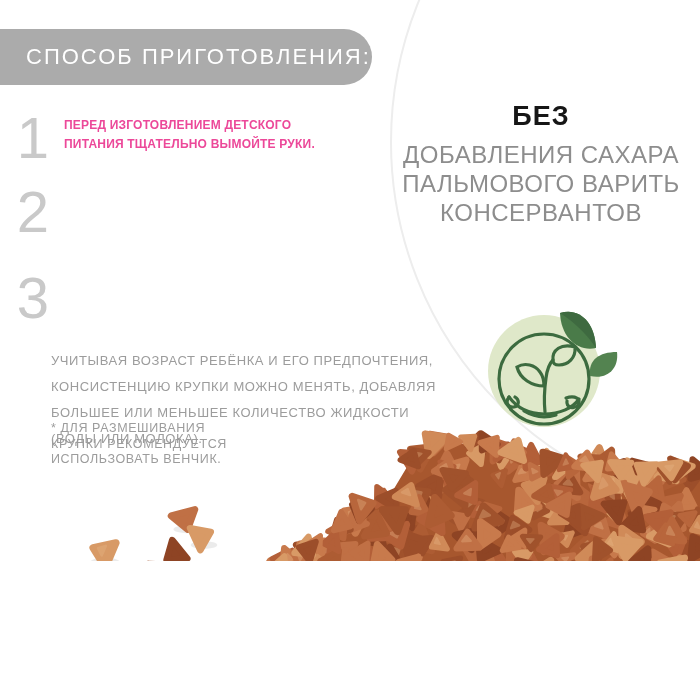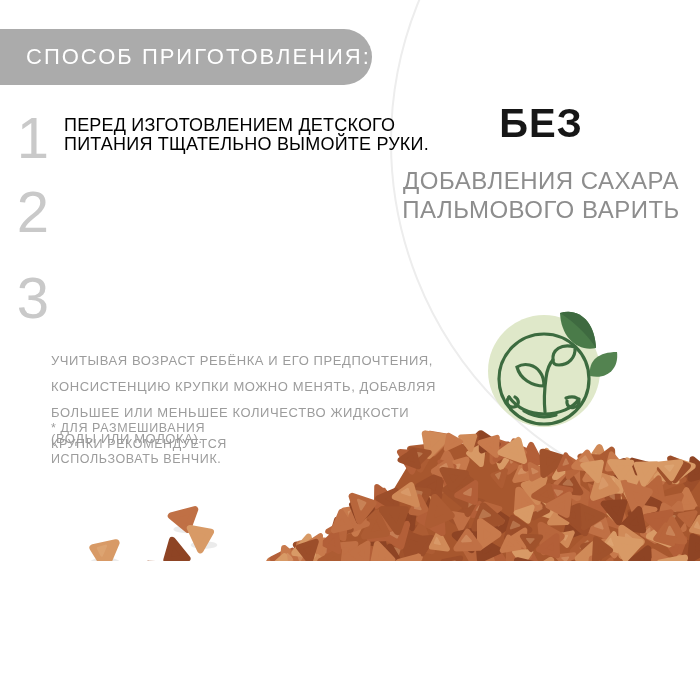--- a/index.html
+++ b/index.html
@@ -6,34 +6,34 @@
   html,body{margin:0;padding:0;background:#fff;}
   .stage{position:relative;width:700px;height:561px;background:#ffffff;overflow:hidden;
          font-family:"Liberation Sans",sans-serif;padding-left:21px;}
   .arc{position:absolute;left:390px;top:-230px;width:740px;height:740px;
        border:2px solid #ededed;border-radius:50%;z-index:0;}
   .prep-banner{position:absolute;left:0;top:29px;width:372px;height:56px;background:#ababab;
        border-radius:0 28px 28px 0;display:flex;align-items:center;padding-left:26px;
        box-sizing:border-box;color:#ffffff;font-size:22px;letter-spacing:2px;z-index:2;white-space:nowrap;}
   .step{position:absolute;left:12px;display:flex;z-index:2;}
   .step .num{font-size:58px;line-height:0.95;color:#c9c9c9;width:42px;text-align:center;flex:none;}
-  .step .txt{margin-left:10px;padding-top:6px;font-size:18px;line-height:19px;color:#000000;
-       letter-spacing:0.2px;}
+  .step .txt{margin-left:10px;padding-top:6px;font-size:12px;line-height:19px;color:#ec4899;
+       letter-spacing:0.2px;font-weight:bold;}
   #step1{top:110px}
   #step2{top:184px}
   #step3{top:270px}
   .para{position:absolute;left:51px;color:#9c9c9c;letter-spacing:0.6px;z-index:2;}
   #consistency{top:348px;font-size:13px;line-height:26px;}
   #whisk{top:421px;font-size:12.5px;line-height:15.5px;}
   .claims{position:absolute;left:385px;top:92px;width:312px;text-align:center;z-index:2;}
   .badge{display:inline-block;background:#f3cec0;color:#b58874;font-size:26px;letter-spacing:1.5px;
        padding:8px 20px;border-radius:21px;white-space:nowrap;}
-  .without{margin-top:9px;font-size:40px;font-weight:bold;color:#161616;letter-spacing:1px;}
+  .without{margin-top:9px;font-size:27px;font-weight:bold;color:#161616;letter-spacing:1px;}
   .witem{font-size:24px;line-height:29px;color:#8d8d8d;letter-spacing:0.5px;}
-  .witem.first{margin-top:20px;text-align:center;}
+  .witem.first{margin-top:8px;text-align:center;}
   .sprout-wrap{position:absolute;left:482px;top:302px;width:140px;height:130px;z-index:3;}
   .photo{position:absolute;left:0;top:400px;width:700px;height:300px;z-index:4;}
 </style>
 </head>
 <body>
 
 <div class="stage">
 
   <div class="arc"></div>
 
@@ -52,20 +52,21 @@
     <div class="num">3</div>
   </div>
 
   <div class="para" id="consistency">УЧИТЫВАЯ ВОЗРАСТ РЕБЁНКА И ЕГО ПРЕДПОЧТЕНИЯ,<br>КОНСИСТЕНЦИЮ КРУПКИ МОЖНО МЕНЯТЬ, ДОБАВЛЯЯ<br>БОЛЬШЕЕ ИЛИ МЕНЬШЕЕ КОЛИЧЕСТВО ЖИДКОСТИ<br>(ВОДЫ ИЛИ МОЛОКА).</div>
   <div class="para" id="whisk">* ДЛЯ РАЗМЕШИВАНИЯ<br>КРУПКИ РЕКОМЕНДУЕТСЯ<br>ИСПОЛЬЗОВАТЬ ВЕНЧИК.</div>
 
   <div class="claims">
     <div class="without">БЕЗ</div>
     <div class="witem first">ДОБАВЛЕНИЯ САХАРА</div>
     <div class="witem">ПАЛЬМОВОГО ВАРИТЬ</div>
+    <div class="witem">КОНСЕРВАНТОВ</div>
   </div>
 
   <svg class="sprout-wrap" viewBox="0 0 140 130" aria-hidden="true">
     <circle cx="62" cy="69" r="56" fill="#dfe8c9"></circle>
     <g fill="none" stroke="#3c6b3f" stroke-width="3.2" stroke-linecap="round">
       <circle cx="62" cy="77" r="45"></circle>
       <path d="M63,110 C62,100 62,90 64,76 C65,68 67,62 71,58"></path>
       <path d="M71,58 C70,48 79,41 93,45 C94,56 86,63 77,63 C72,63 71,61 71,58 Z"></path>
       <path d="M62,84 C50,84 38,77 35,65 C43,60 53,63 58,70 C61,74 62,79 62,84 Z"></path>
       <path d="M27,95 C35,106 47,112 62,112 C78,112 91,106 97,97"></path>

